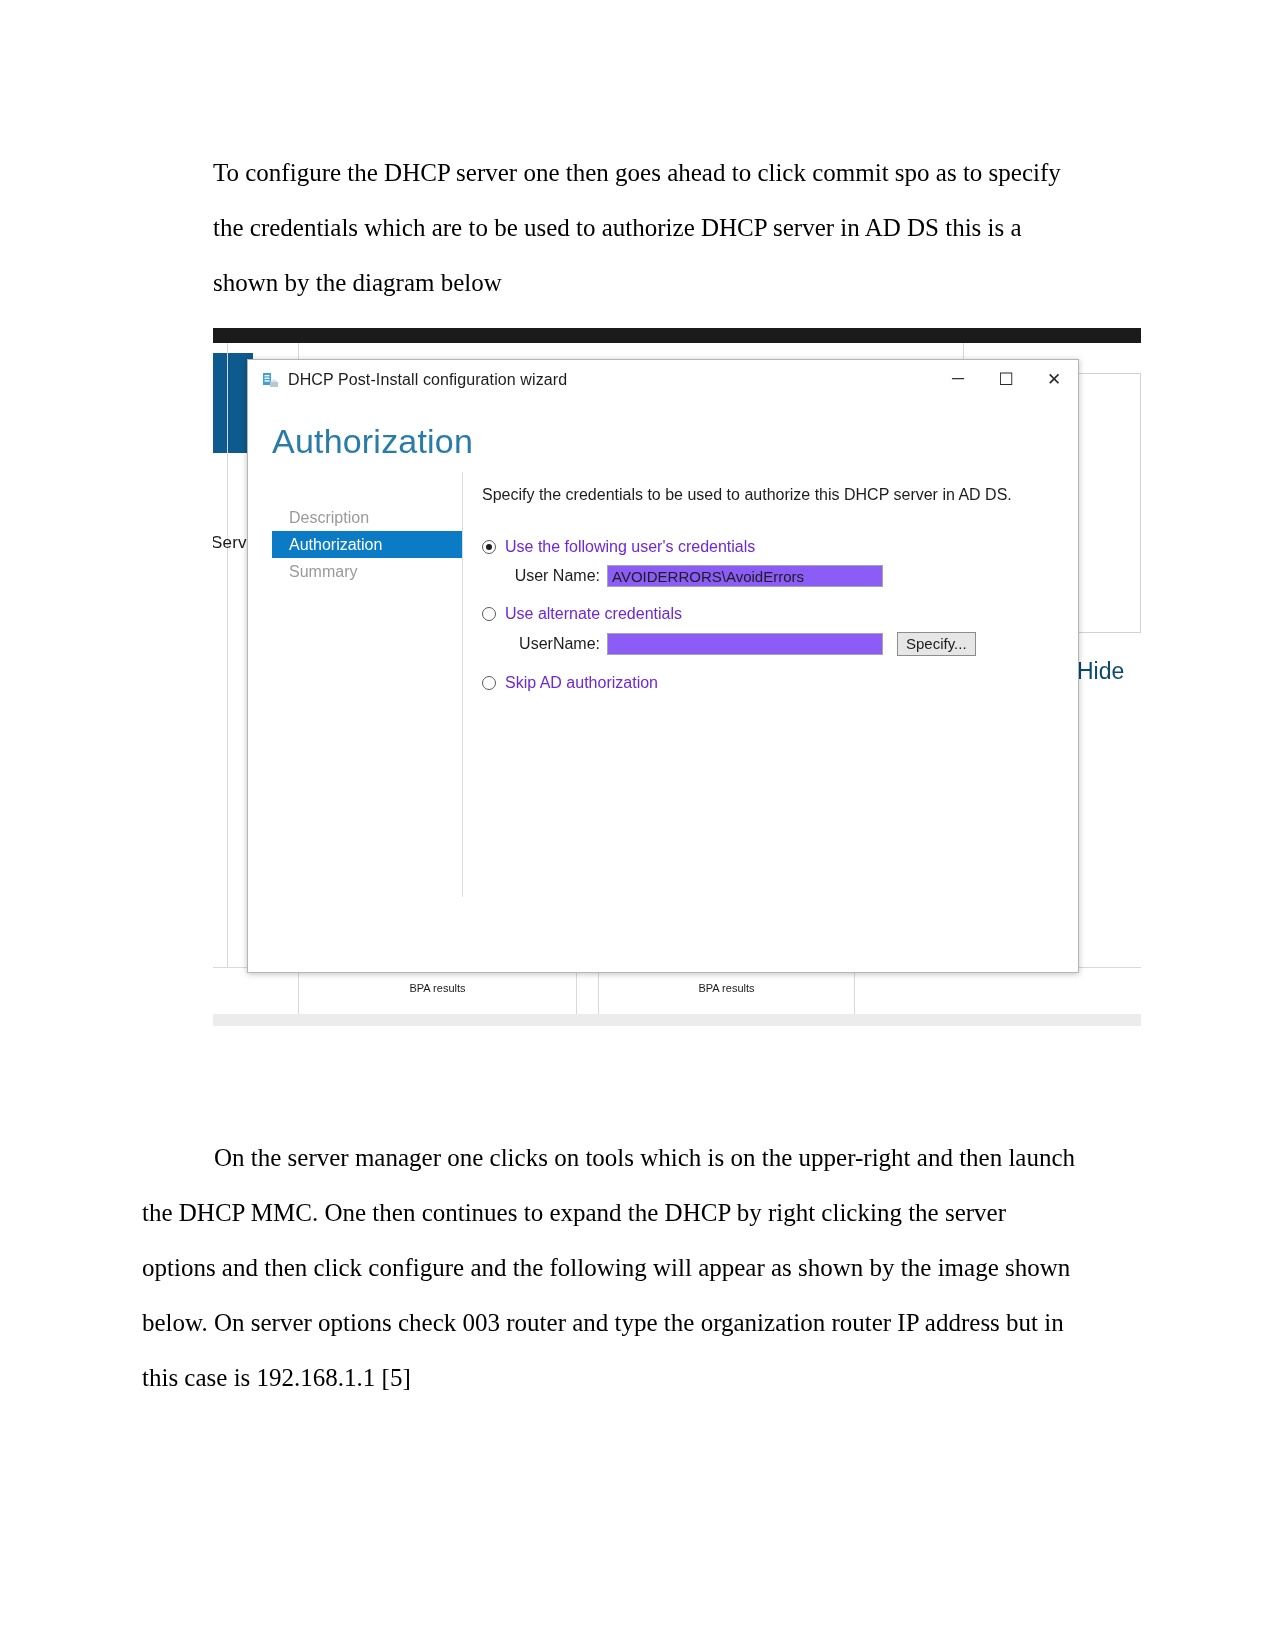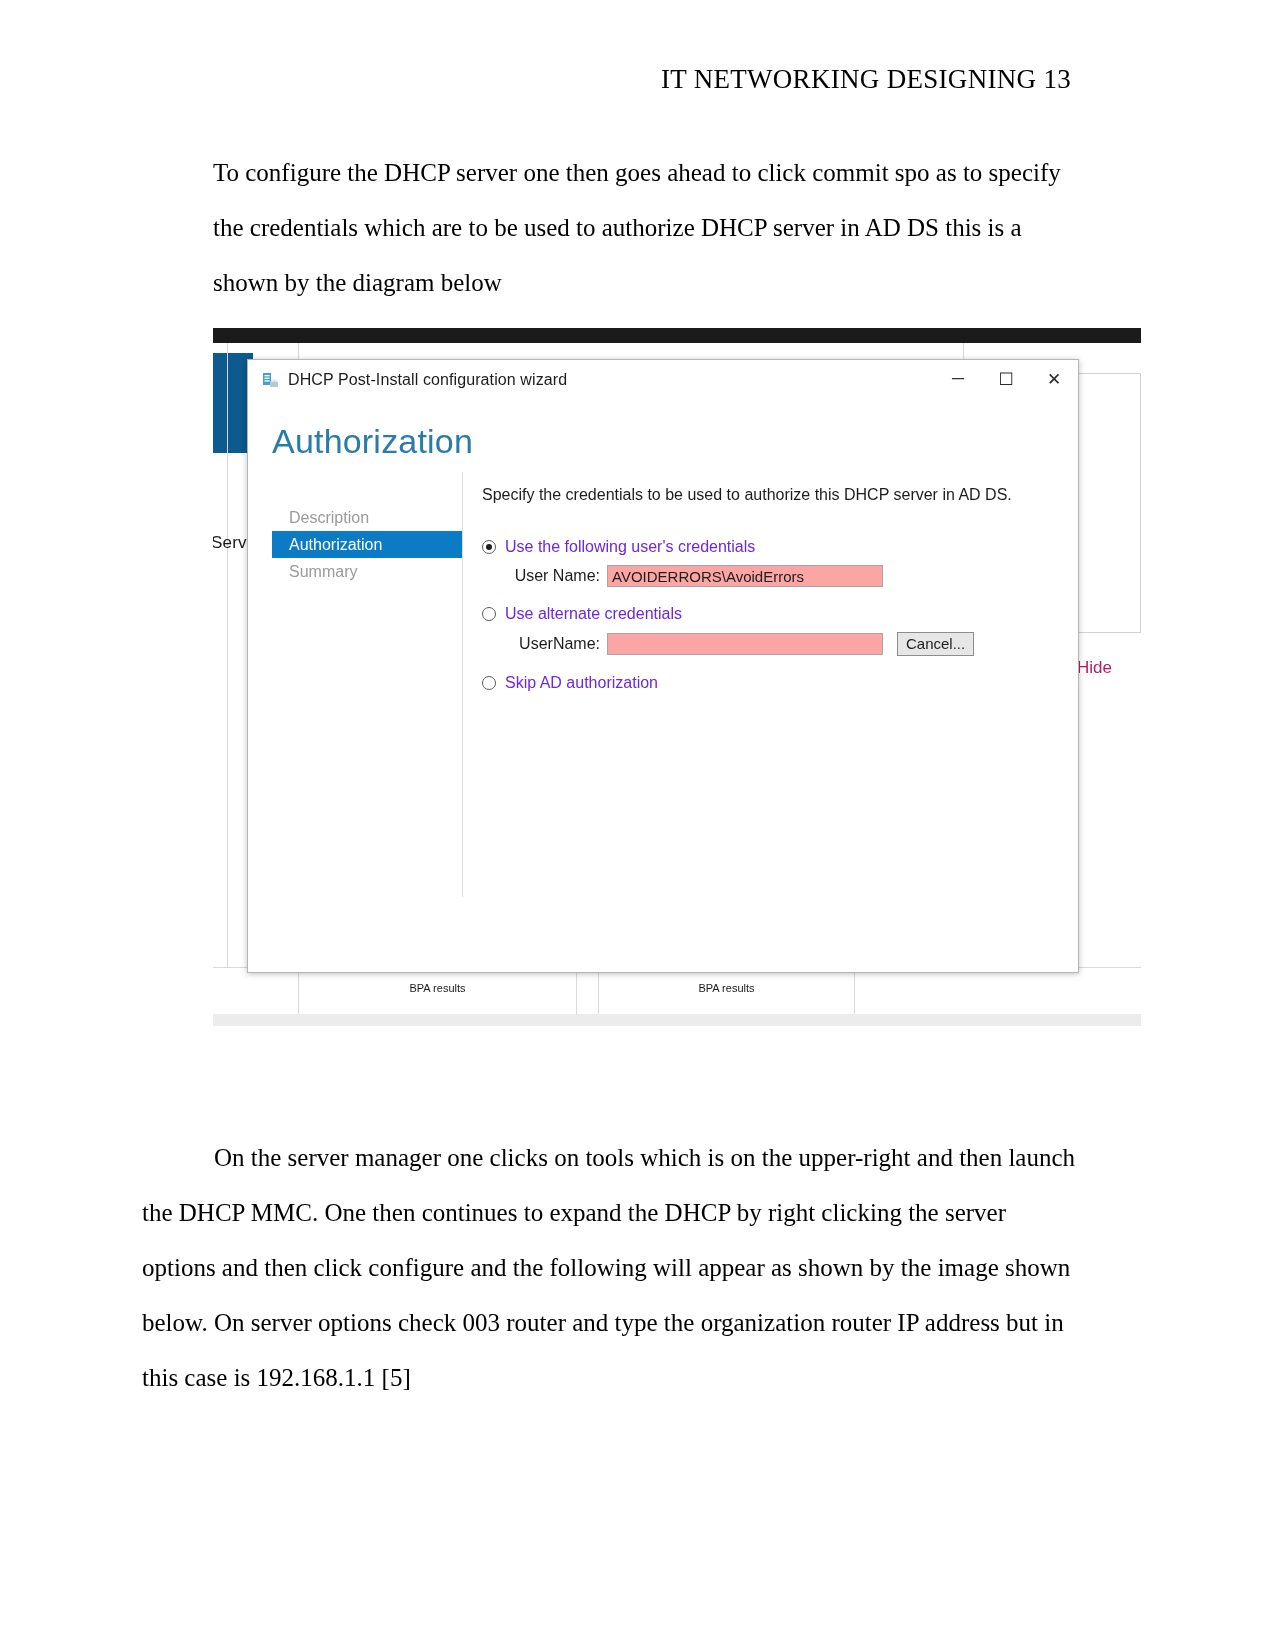--- a/index.html
+++ b/index.html
@@ -103,22 +103,22 @@
     height: 260px;
     background: #ffffff;
     border: 1px solid #d2d2d2;
     box-sizing: border-box;
   }
   .sm-hide {
     position: absolute;
     left: 864px;
     top: 330px;
     font-family: "Liberation Sans", sans-serif;
-    font-size: 17px;
-    color: #be185d;
+    font-size: 23px;
+    color: #0c4a6e;
   }
   .sm-bottomrow {
     position: absolute;
     left: 0;
     bottom: 0;
     width: 928px;
     height: 58px;
     background: #ffffff;
     border-top: 1px solid #d9d9d9;
   }
@@ -276,21 +276,21 @@
     font-size: 16px;
     color: #1d1d1d;
     width: 96px;
     text-align: right;
     margin-right: 7px;
     white-space: nowrap;
   }
   .text-input {
     height: 22px;
     border: 1px solid #a6a6a6;
-    background: #fca5a5;
+    background: #8b5cf6;
     box-sizing: border-box;
     font-size: 15px;
     font-family: "Liberation Sans", sans-serif;
     color: #1d1d1d;
     padding: 0 4px;
     line-height: 20px;
   }
   .input-user { width: 276px; }
   .input-alt { width: 276px; }
   .specify-btn {
@@ -341,21 +341,20 @@
     border-color: #cfcfcf;
     background: #f0f0f0;
   }
   .btn.gap { margin-left: 30px; }
 </style>
 </head>
 <body>
 
 <div class="page">
 
-  <div class="doc-header">IT NETWORKING DESIGNING 13</div>
 
   <div class="para para-top">To configure the DHCP server one then  goes ahead to click commit spo as to specify the credentials which are to be used to authorize DHCP server in AD DS this is a shown by the diagram below</div>
 
   <div class="shot">
 
     <div class="shot-bg"></div>
     <div class="shot-topbar"></div>
     <div class="sm-leftband"></div>
     <div class="sm-vline" style="left:14px;"></div>
     <div class="sm-vline" style="left:85px;"></div>
@@ -422,21 +421,21 @@
           <input class="text-input input-user" type="text" value="AVOIDERRORS\AvoidErrors" style="">
         </div>
 
         <div class="opt-row">
           <span class="radio"></span>
           <span class="opt-label">Use alternate credentials</span>
         </div>
         <div class="field-row">
           <span class="field-label">UserName:</span>
           <input class="text-input input-alt" type="text" value="" style="">
-          <span class="specify-btn">Cancel...</span>
+          <span class="specify-btn">Specify...</span>
         </div>
 
         <div class="opt-row">
           <span class="radio"></span>
           <span class="opt-label">Skip AD authorization</span>
         </div>
 
       </div>
 
 

